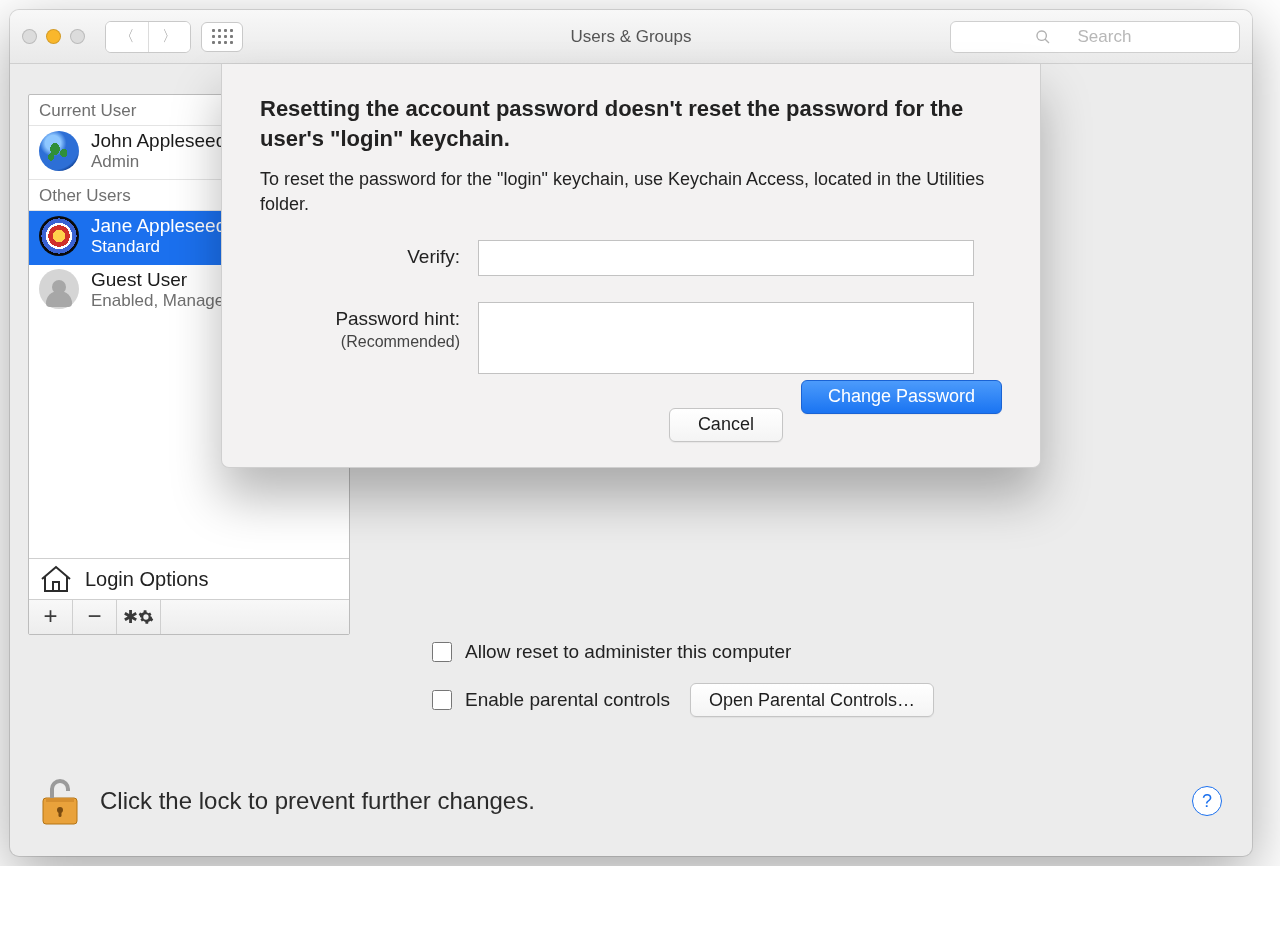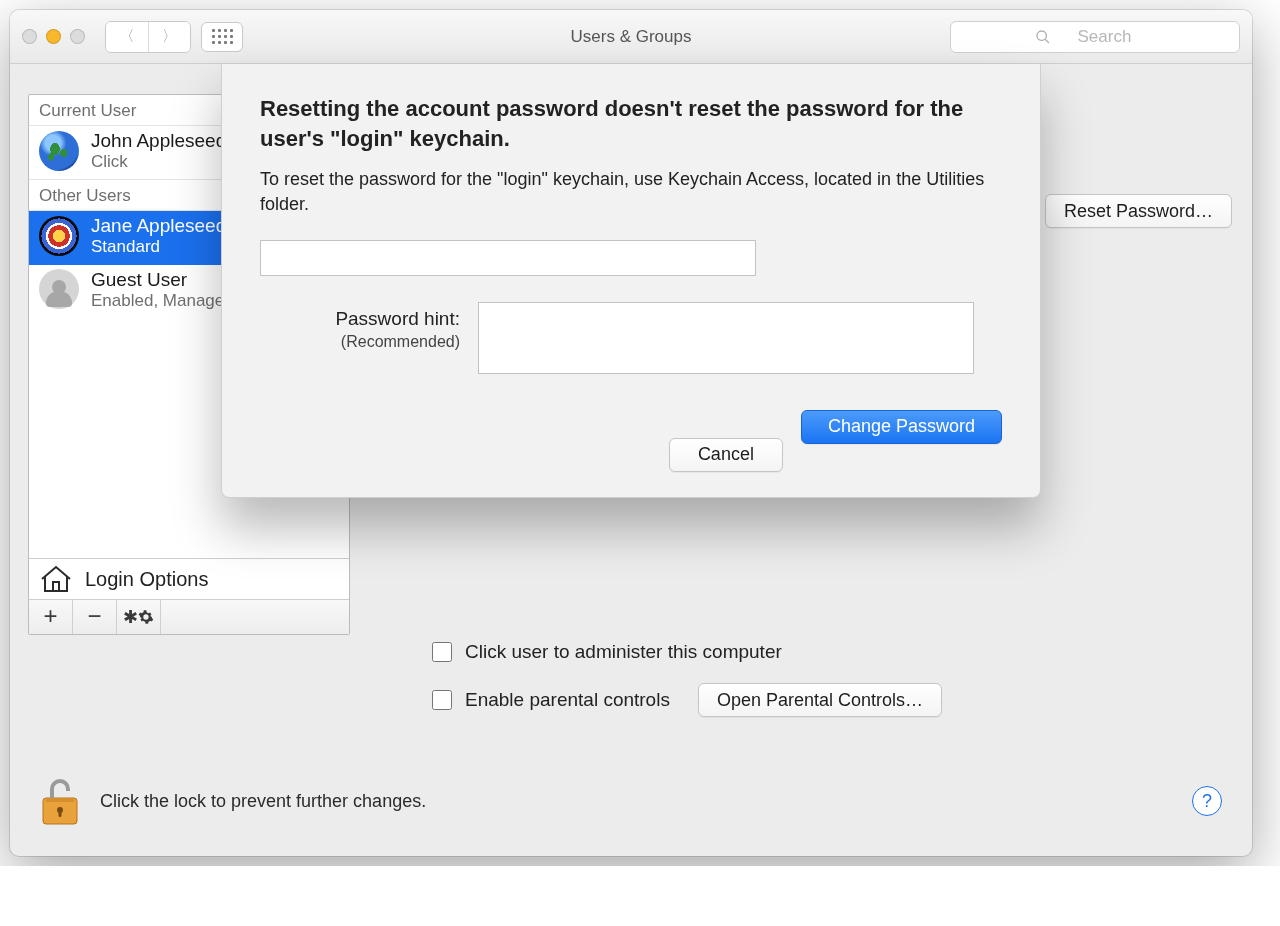--- a/index.html
+++ b/index.html
@@ -112,21 +112,21 @@
   .mac-btn {
     display:inline-flex; align-items:center; justify-content:center;
     height:34px; padding:0 18px;
     border:1px solid #c5c5c5; border-radius:6px; background:linear-gradient(#ffffff,#f4f4f4);
     font-size:18px; color:#1d1d1d; box-shadow:0 1px 1px rgba(0,0,0,.05);
   }
   .reset-btn { position:absolute; right:2px; top:100px; }
   .opts { position:absolute; left:60px; top:545px; display:flex; flex-direction:column; gap:18px; font-size:19px; }
   .chk { display:flex; align-items:center; gap:10px; }
   .chk input { width:20px; height:20px; }
-  .row2 { display:flex; align-items:center; gap:28px; }
+  .row2 { display:flex; align-items:center; gap:20px; }
 
   
   .lock-row {
     display:flex; align-items:center; gap:20px; padding:22px 30px 30px;
   }
   .lock-ic { width:40px; height:50px; }
   .help {
     margin-left:auto;
     width:30px; height:30px; border-radius:50%; border:1.5px solid #1b70ee;
     display:flex; align-items:center; justify-content:center; color:#1b70ee; font-size:18px; background:#fff;
@@ -224,21 +224,21 @@
 
   <div class="body">
 
     <div class="sidebar">
       <div class="section-head">Current User</div>
 
       <div class="user-row">
         <div class="av av-earth"></div>
         <div class="txt">
           <div class="nm">John Appleseed</div>
-          <div class="rl">Click</div>
+          <div class="rl">Admin</div>
         </div>
       </div>
 
       <div class="section-head" style="border-top:1px solid #e4e4e4">Other Users</div>
 
       <div class="user-row selected">
         <div class="av av-target"></div>
         <div class="txt">
           <div class="nm">Jane Appleseed</div>
           <div class="rl">Standard</div>
@@ -268,28 +268,25 @@
         <button class="gear">
           <svg viewBox="0 0 24 24">
               <path d="M12 8a4 4 0 1 0 0 8 4 4 0 0 0 0-8zm9 4a9 9 0 0 1-.14 1.6l2.11 1.65-2 3.46-2.49-1a7.3 7.3 0 0 1-2.77 1.6l-.38 2.69h-4l-.38-2.69a7.3 7.3 0 0 1-2.77-1.6l-2.49 1-2-3.46 2.11-1.65A9 9 0 0 1 3 12a9 9 0 0 1 .14-1.6L1.03 8.75l2-3.46 2.49 1a7.3 7.3 0 0 1 2.77-1.6L8.67 2h4l.38 2.69a7.3 7.3 0 0 1 2.77 1.6l2.49-1 2 3.46-2.11 1.65A9 9 0 0 1 21 12z"></path>
             </svg>
         </button>
         <div style="flex:1;background:linear-gradient(#f8f8f8,#ededed)"></div>
       </div>
     </div>
 
     <div class="main">
-      <button class="mac-btn reset-btn">
-        <span>Reset Password…</span>
-      </button>
 
       <div class="opts">
         <label class="chk">
           <input type="checkbox" style="">
-          <span>Click user to administer this computer</span>
+          <span>Allow reset to administer this computer</span>
         </label>
         <div class="row2">
           <label class="chk">
             <input type="checkbox" style="">
             <span>Enable parental controls</span>
           </label>
           <button class="mac-btn">
             <span>Open Parental Controls…</span>
           </button>
         </div>
@@ -299,36 +296,37 @@
   </div>
 
   <div class="lock-row">
     <svg class="lock-ic" viewBox="0 0 40 50">
       <path fill="#e9a23b" stroke="#b47414" d="M6 22h28a3 3 0 0 1 3 3v20a3 3 0 0 1-3 3H6a3 3 0 0 1-3-3V25a3 3 0 0 1 3-3z"></path>
       <path fill="#d68f2e" d="M6 22h28v4H6z"></path>
       <path fill="none" stroke="#9a9a9a" stroke-width="4" d="M12 22v-9a8 8 0 0 1 16 0v2"></path>
       <circle cx="20" cy="34" r="3" fill="#7a4b10"></circle>
         <rect x="18.5" y="34" width="3" height="7" rx="1.5" fill="#7a4b10"></rect>
     </svg>
-    <span style="font-size:18px;color:#2b2b2b">Click the lock to prevent further changes.</span>
+    <span style="font-size:24px;color:#2b2b2b">Click the lock to prevent further changes.</span>
     <div class="help">
       <span>?</span>
     </div>
   </div>
 
   <div class="sheet">
     <h2>Resetting the account password doesn't reset the password for the user's "login" keychain.</h2>
     <p>To reset the password for the "login" keychain, use Keychain Access, located in the Utilities folder.</p>
 
 
     <div class="frow">
+      <div class="flabel">Verify:</div>
       <input type="password" class="vf" style="">
     </div>
 
-    <div class="frow" style="margin-bottom:36px">
+    <div class="frow" style="margin-bottom:6px">
       <div class="flabel">
         <span>Password hint:</span><br>
         <span class="sub">(Recommended)</span>
       </div>
       <textarea style=""></textarea>
     </div>
 
     <div class="sheet-actions">
       <button class="mac-btn cancel">
         <span>Cancel</span>

